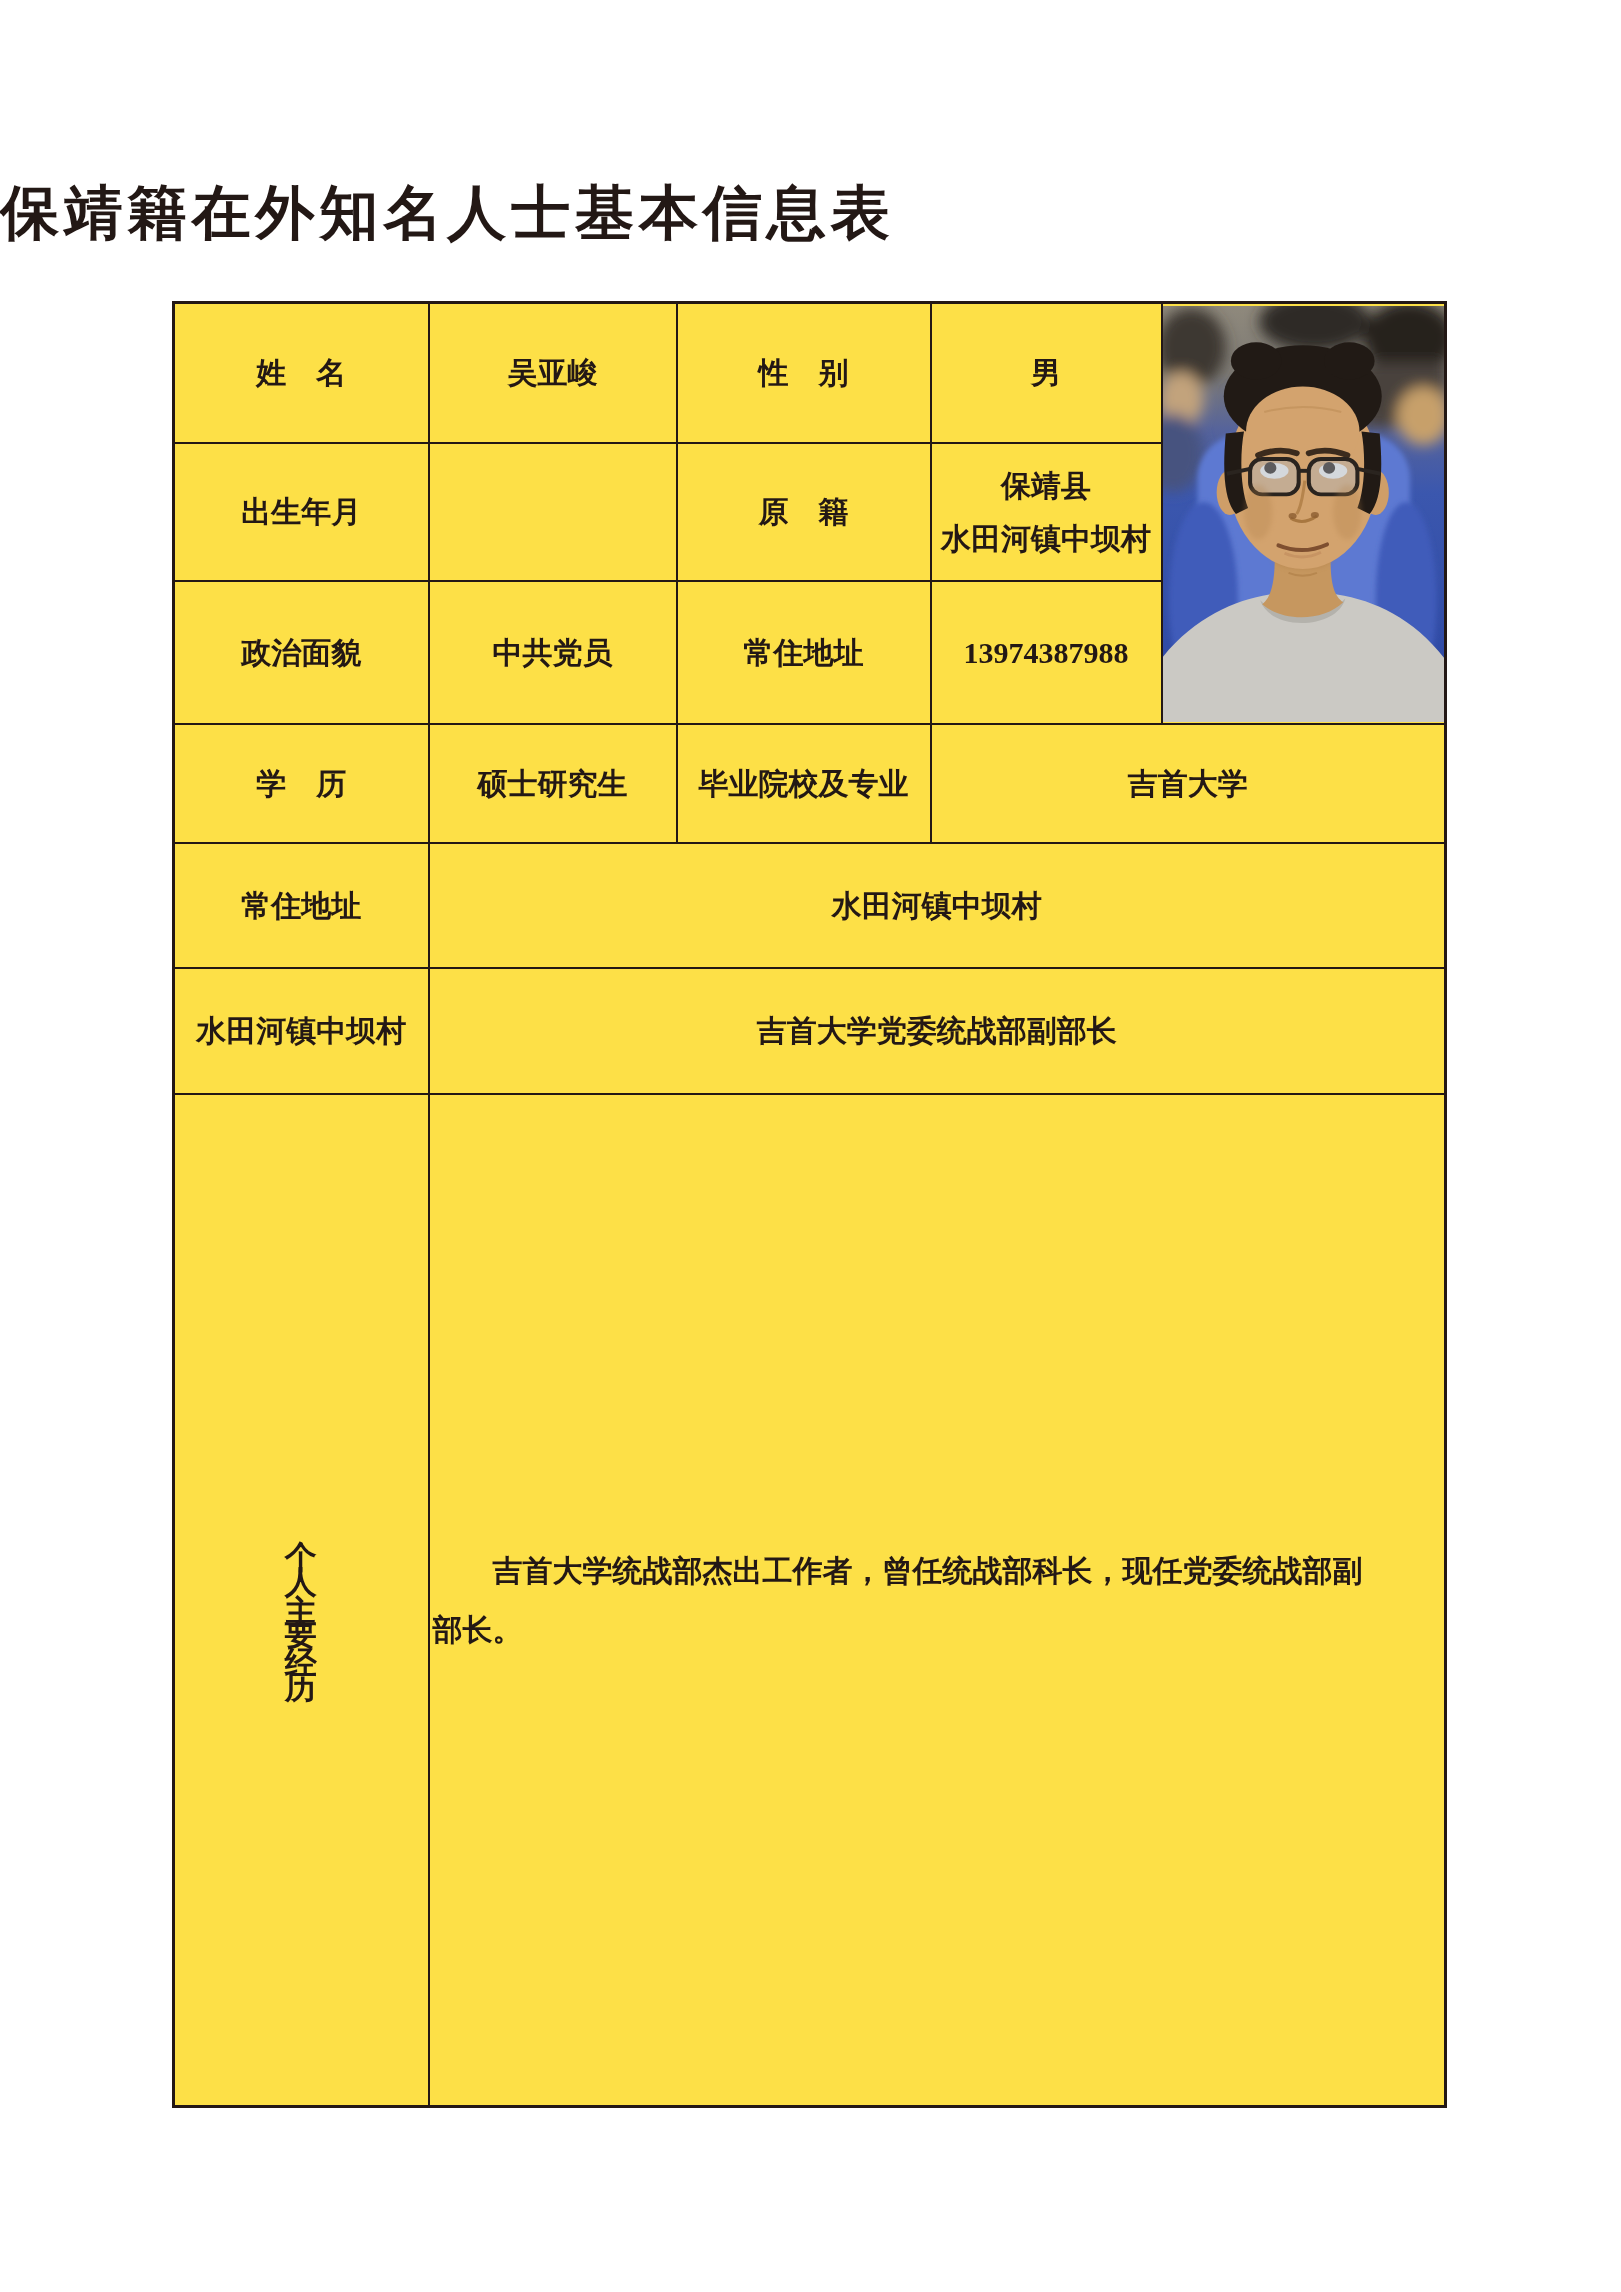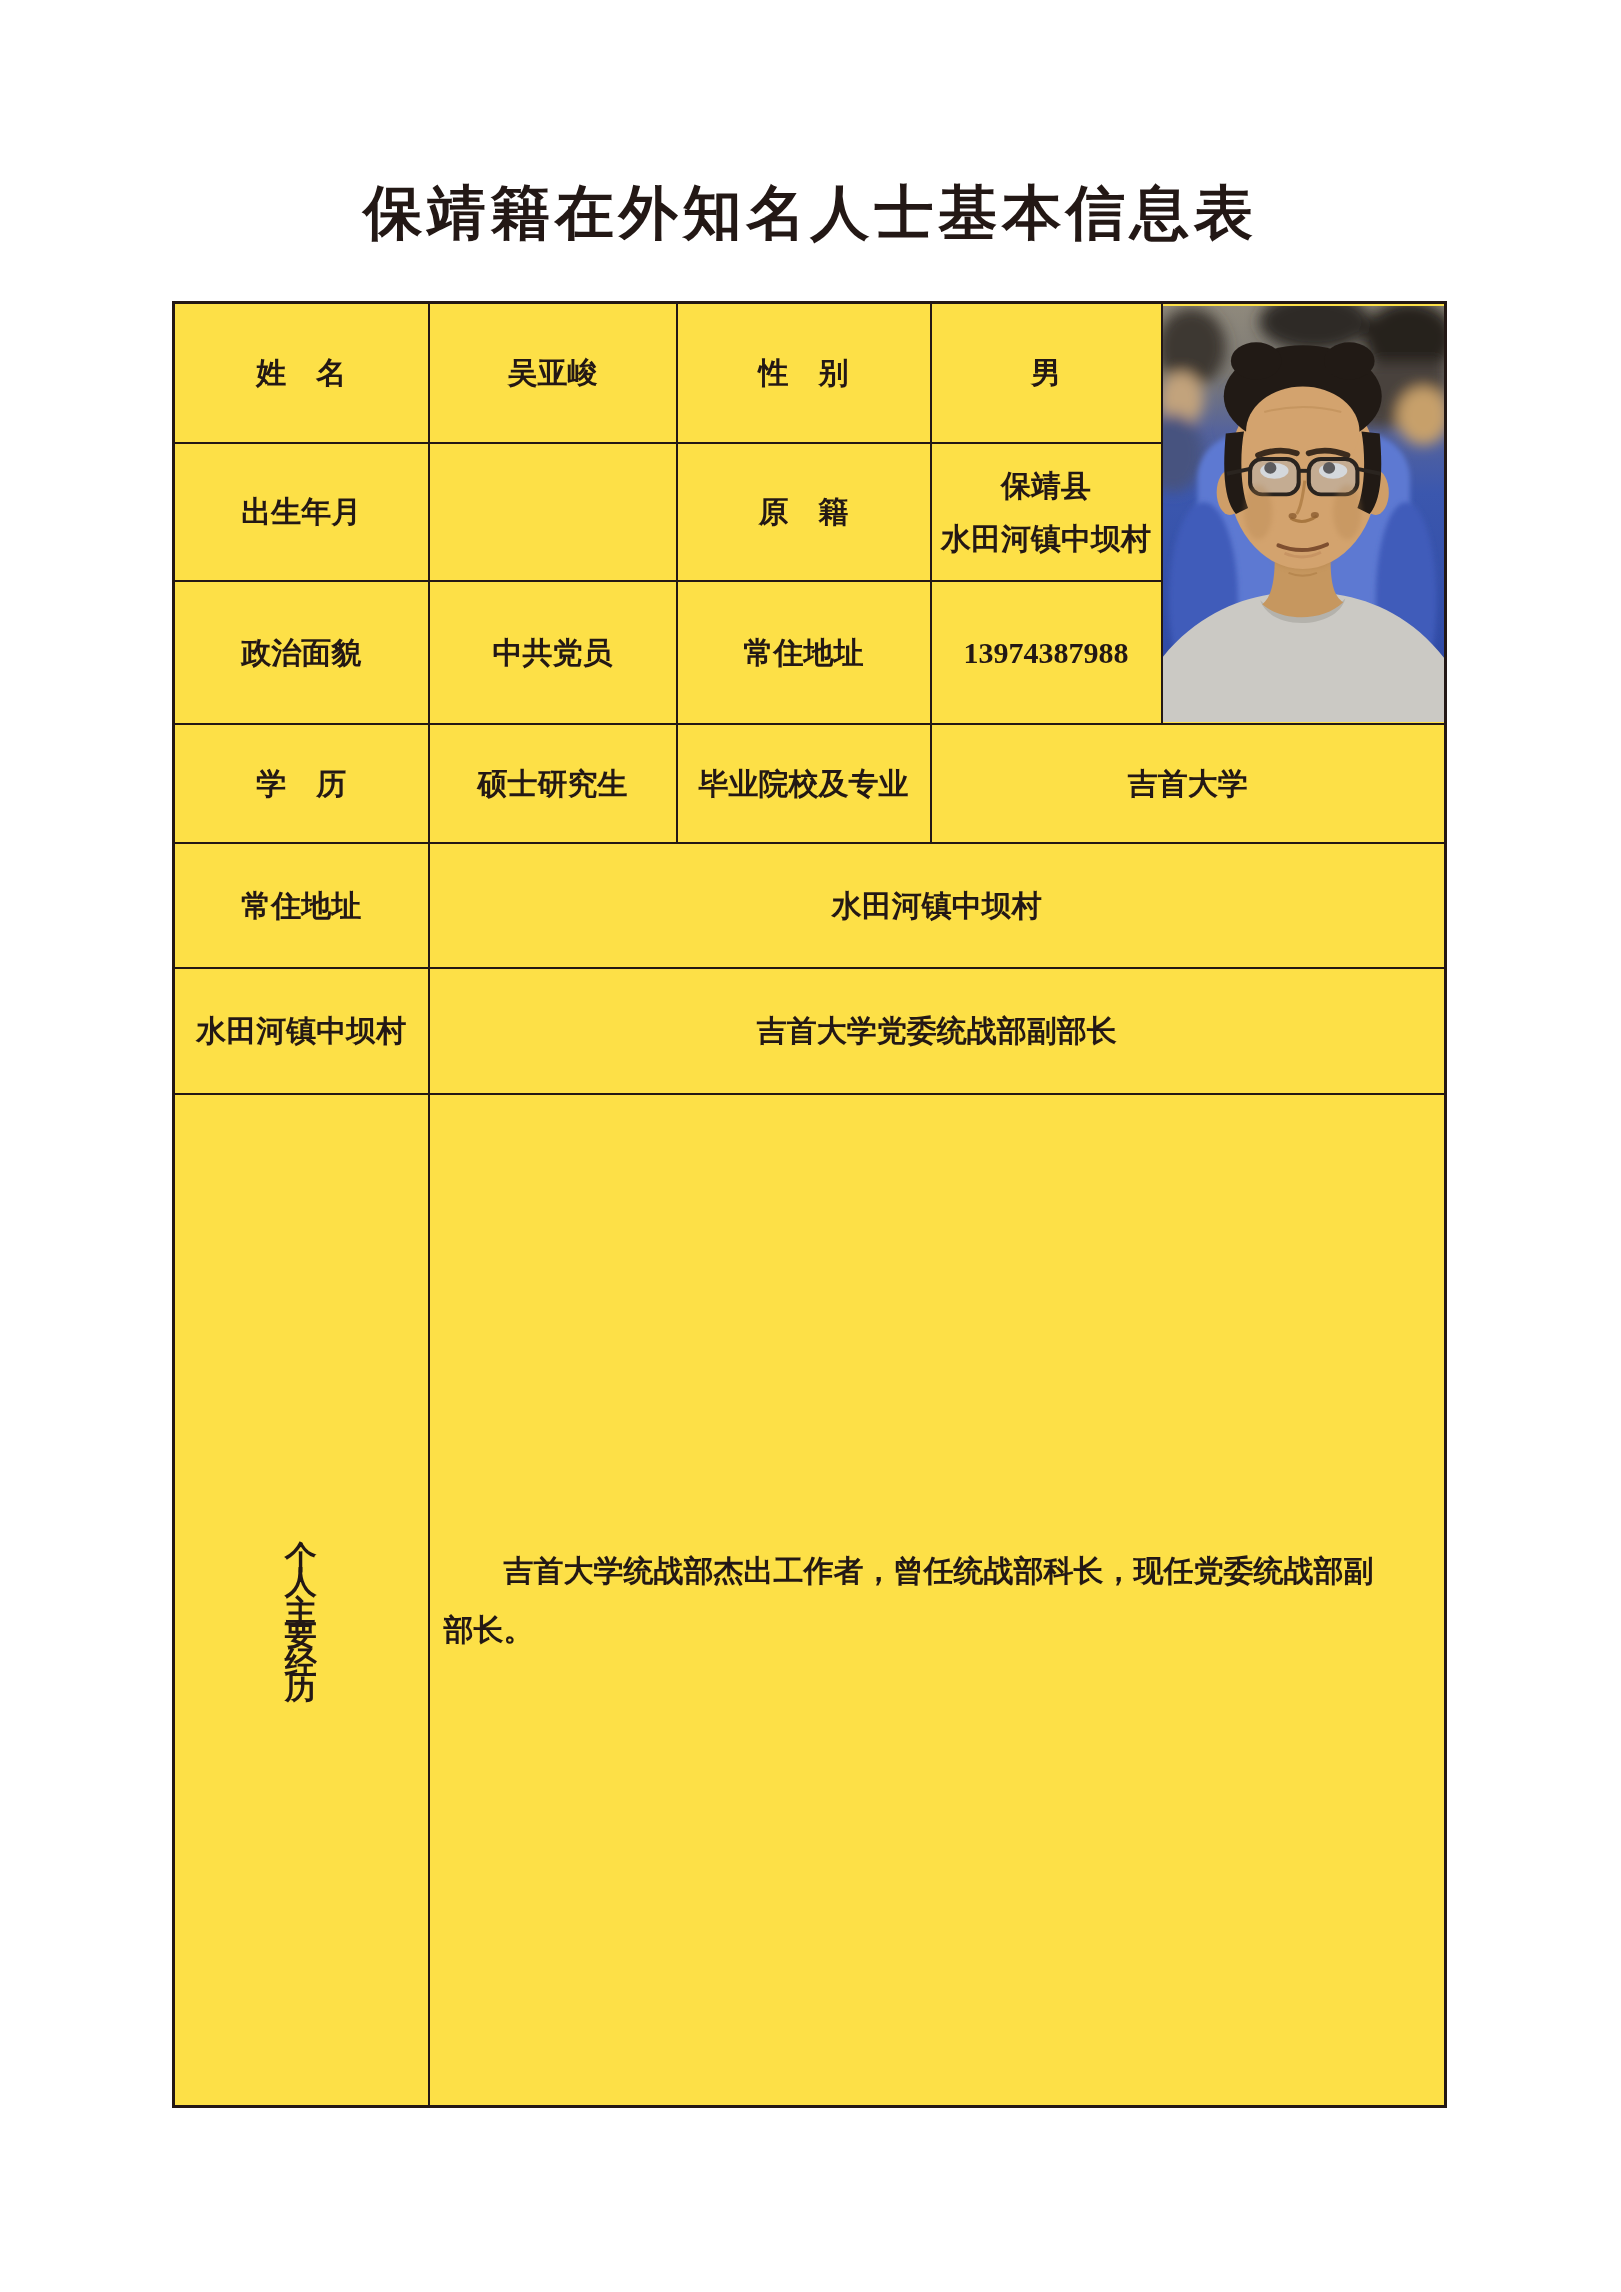--- a/index.html
+++ b/index.html
@@ -10,21 +10,20 @@
     background: #ffffff;
     font-family: "Liberation Serif", "DejaVu Serif", serif;
     color: #231815;
     overflow: hidden;
   }
   .doc-title {
     position: absolute;
     top: 174px;
     left: 0;
     width: 100%;
-    text-align: center;
     font-size: 59px;
     font-weight: bold;
     letter-spacing: 4.9px;
     white-space: nowrap;
   }
   table.info-table {
     position: absolute;
     left: 172px;
     top: 301px;
     width: 1272px;
@@ -60,21 +59,21 @@
     writing-mode: vertical-lr;
     text-orientation: upright;
     letter-spacing: 26.5px;
     font-weight: bold;
     font-size: 32px;
     line-height: 1;
   }
   .exp-wrap { display: flex; align-items: center; justify-content: flex-start; height: 100%; }
   .exp-text {
     width: 956px;
-    margin-left: 14px;
+    margin-left: 3px;
     text-align: left;
     text-indent: 2em;
     font-size: 30px;
     line-height: 59px;
   }
 </style>
 </head>
 <body>
 
 <div class="page">

